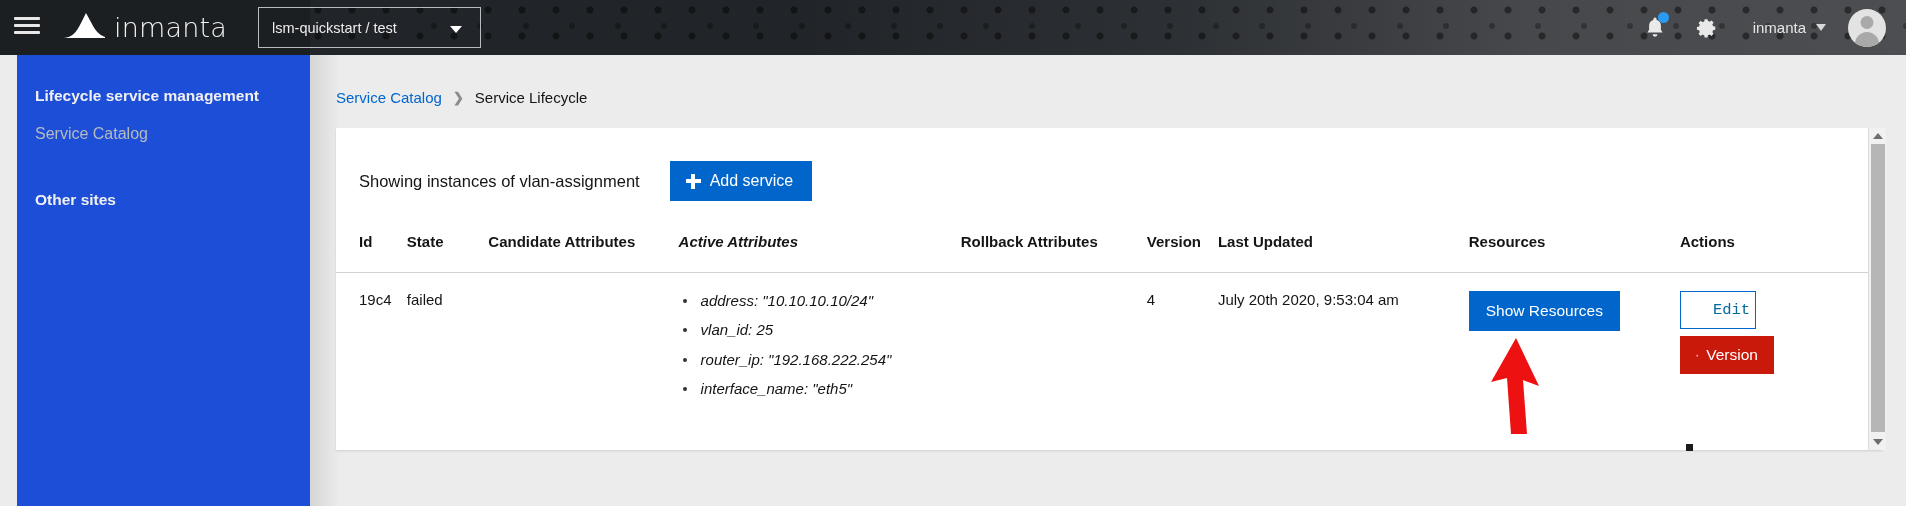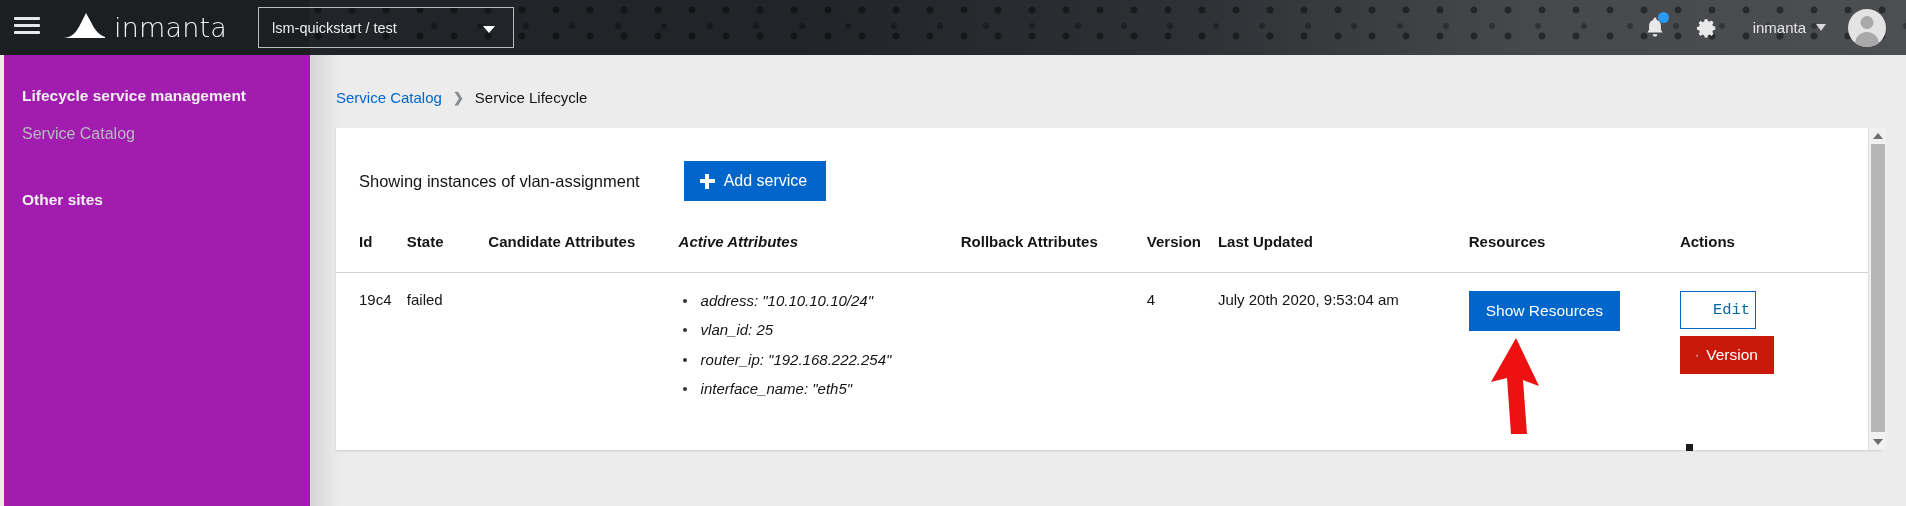--- a/index.html
+++ b/index.html
@@ -42,21 +42,21 @@
     cursor: pointer;
   }
   .brand .peak { display:block; }
   .brand .word {
     color: #f2f2f2; font-size: 27px; letter-spacing: .2px;
     font-family: "DejaVu Sans", sans-serif; font-weight: 300;
   }
 
   .env-select {
     position: absolute; left: 258px; top: 7px;
-    width: 256px; height: 41px;
+    width: 223px; height: 41px;
     border: 1px solid #b8bcc0;
     background: transparent;
     color: #ececec; font-size: 14.5px;
     display:flex; align-items:center; padding: 0 13px;
     cursor: pointer;
   }
   .env-select .caret {
     position:absolute; right: 18px; top: 18px;
     width: 0; height: 0;
     border-left: 6px solid transparent;
@@ -94,23 +94,23 @@
     width:13px;height:13px;border-radius:50%;background:#a9a9a9;
   }
   .avatar::after {
     content:""; position:absolute; left:50%; top:23px;
     transform:translateX(-50%);
     width:24px;height:18px;border-radius:12px 12px 0 0;background:#a9a9a9;
   }
 
   
   .sidebar {
-    position:absolute; left:4px; top:55px;
+    position:absolute; left:17px; top:55px;
     width: 310px; height: 451px;
-    background: #a21caf;
+    background: #1d4ed8;
     padding-top: 22px;
   }
   .nav-group-title {
     color:#f0f0f0; font-size:15.5px; font-weight:700;
     padding: 10px 18px 10px 18px;
   }
   .nav-item {
     color:#b6bbbe; font-size:16px;
     padding: 10px 18px;
     cursor: pointer;
@@ -138,21 +138,21 @@
   }
   .crumb-current { color:#151515; }
 
   .card {
     position:absolute; left: 26px; top: 73px;
     width: 1547px; height: 322px;
     background:#fff;
     box-shadow: 0 1px 2px rgba(0,0,0,.12);
   }
   .card-head {
-    display:flex; align-items:center; gap: 44px;
+    display:flex; align-items:center; gap: 30px;
     padding: 33px 0 0 23px;
   }
   .showing-text { font-size: 16.5px; color:#151515; }
   .btn-add {
     background:#0066cc; color:#fff; border:none;
     font-size: 16px; font-family:inherit;
     padding: 11px 19px 11px 16px;
     display:flex; align-items:center; gap: 9px;
     cursor:pointer;
   }

